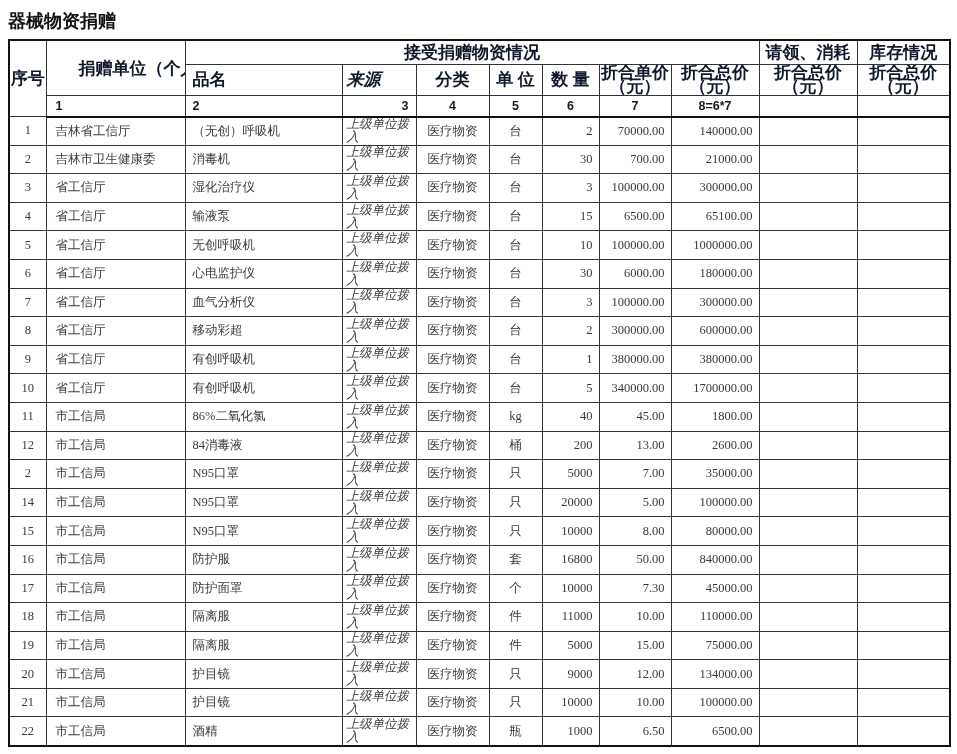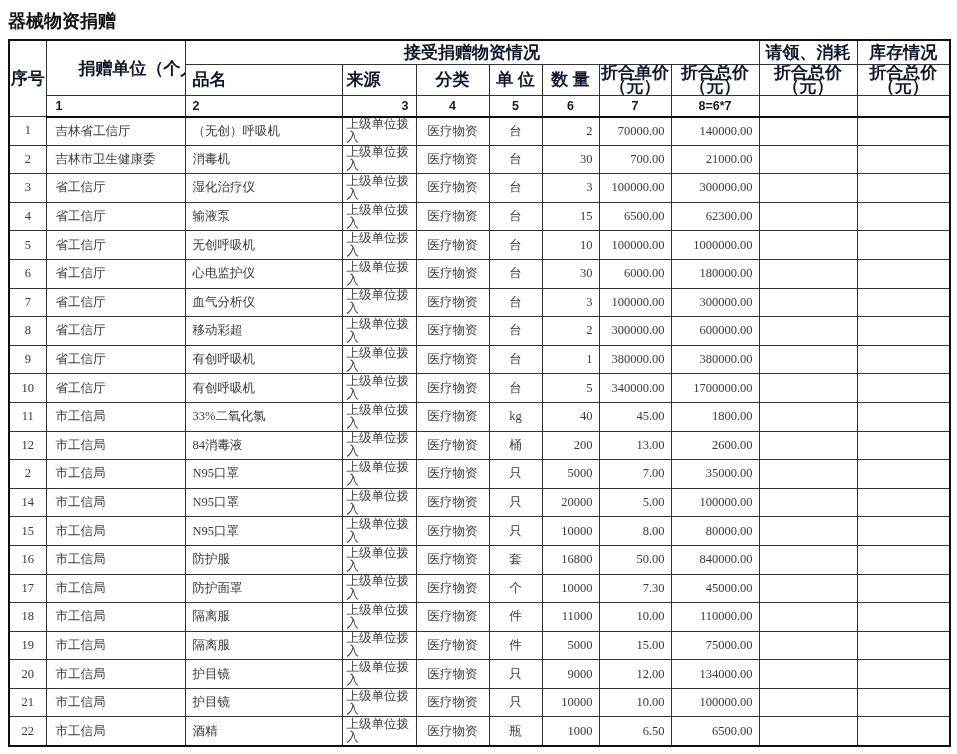--- a/index.html
+++ b/index.html
@@ -66,21 +66,21 @@
     font-size: 12.5px;
     color: #3a3a3a;
     line-height: 13px;
   }
 
   
   .al  { text-align: left !important; }
   .ar  { text-align: right !important; }
   .pl9 { padding-left: 9px !important; }
   .pl7 { padding-left: 7px !important; margin-left: 22px; }
-  .pl4 { padding-left: 4px !important; padding-right: 4px !important; }
+  .pl4 { padding-left: 4px !important; padding-right: 4px !important; font-style: italic; }
   .pr6 { padding-right: 6px !important; }
   .pr7 { padding-right: 7px !important; }
 </style>
 </head>
 <body>
 
 <div class="page">
 
   <div class="doc-title">器械物资捐赠</div>
 
@@ -178,21 +178,21 @@
   </tr>
         <tr>
     <td>4</td>
     <td class="al pl9">省工信厅</td>
     <td class="al pl7">输液泵</td>
     <td class="al pl4">上级单位拨入</td>
     <td>医疗物资</td>
     <td>台</td>
     <td class="ar pr6">15</td>
     <td class="ar pr6">6500.00</td>
-    <td class="ar pr6">62300.00</td>
+    <td class="ar pr6">65100.00</td>
     <td></td>
     <td></td>
   </tr>
         <tr>
     <td>5</td>
     <td class="al pl9">省工信厅</td>
     <td class="al pl7">无创呼吸机</td>
     <td class="al pl4">上级单位拨入</td>
     <td>医疗物资</td>
     <td>台</td>
@@ -263,21 +263,21 @@
     <td>台</td>
     <td class="ar pr6">5</td>
     <td class="ar pr6">340000.00</td>
     <td class="ar pr6">1700000.00</td>
     <td></td>
     <td></td>
   </tr>
         <tr>
     <td>11</td>
     <td class="al pl9">市工信局</td>
-    <td class="al pl7">33%二氧化氯</td>
+    <td class="al pl7">86%二氧化氯</td>
     <td class="al pl4">上级单位拨入</td>
     <td>医疗物资</td>
     <td>kg</td>
     <td class="ar pr6">40</td>
     <td class="ar pr6">45.00</td>
     <td class="ar pr6">1800.00</td>
     <td></td>
     <td></td>
   </tr>
         <tr>

